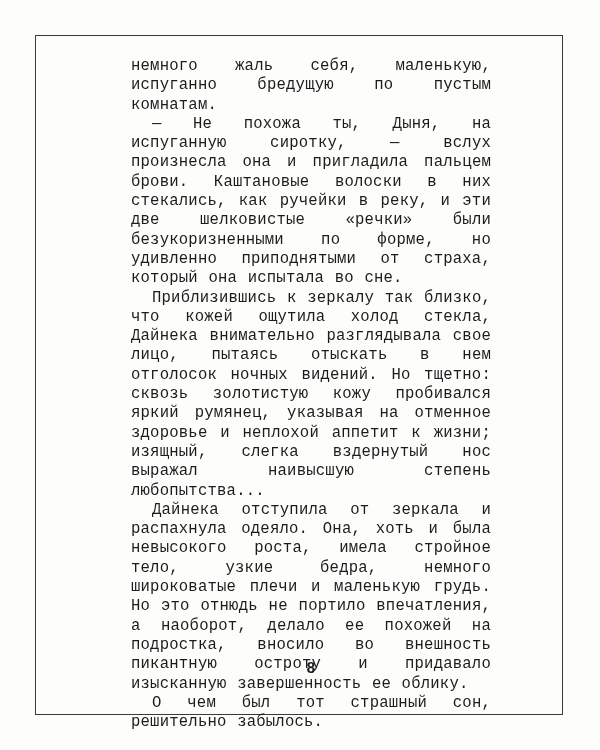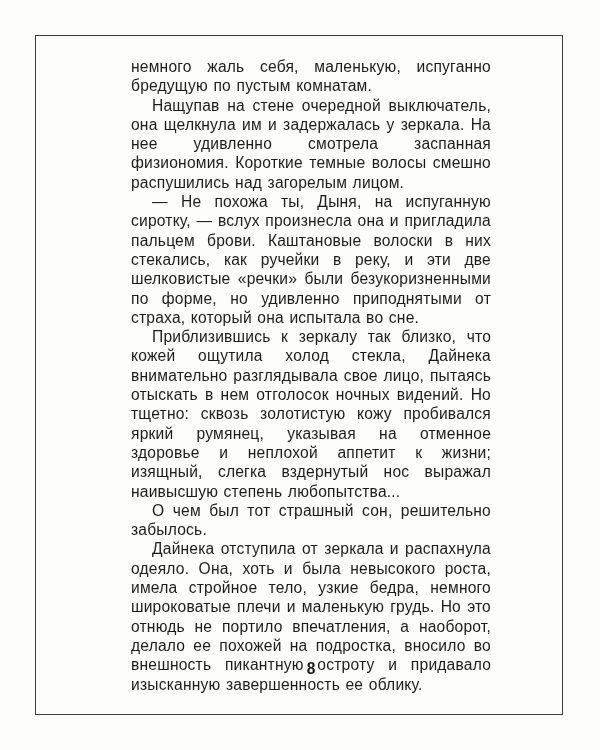--- a/index.html
+++ b/index.html
@@ -7,21 +7,21 @@
     padding: 0;
     background: #f7f7f5;
   }
   .page {
     position: relative;
     width: 600px;
     height: 750px;
     background: #fdfdfc;
     box-sizing: border-box;
     overflow: hidden;
-    font-family: Liberation Sans, sans-serif;
+    font-family: Liberation Mono, monospace;
     color: #1c1c1c;
     padding-left: 12px;
   }
   .page-border {
     position: absolute;
     left: 35px;
     top: 35px;
     width: 528px;
     height: 680px;
     border: 1.3px solid #3a3a3a;
@@ -59,20 +59,19 @@
     color: #1c1c1c;
   }
 </style>
 </head>
 <body>
 
 <div class="page" lang="ru">
   <div class="page-border"></div>
   <div class="text-block">
       <p class="no-indent">немного жаль себя, маленькую, испуганно бредущую по пустым комнатам.</p>
-      <p>Нащупав на стене очередной выключатель, она щелкнула им и задержалась у зеркала. На нее удивленно смотрела заспанная физиономия. Короткие темные волосы смешно распушились над загорелым лицом.</p>
       <p>— Не похожа ты, Дыня, на испуганную сиротку, — вслух произнесла она и пригладила пальцем брови. Каштановые волоски в них стекались, как ручейки в реку, и эти две шелковистые «речки» были безукоризненными по форме, но удивленно приподнятыми от страха, который она испытала во сне.</p>
       <p>Приблизившись к зеркалу так близко, что кожей ощутила холод стекла, Дайнека внимательно разглядывала свое лицо, пытаясь отыскать в нем отголосок ночных видений. Но тщетно: сквозь золотистую кожу пробивался яркий румянец, указывая на отменное здоровье и неплохой аппетит к жизни; изящный, слегка вздернутый нос выражал наивысшую степень любопытства...</p>
+      <p>Дайнека отступила от зеркала и распахнула одеяло. Она, хоть и была невысокого роста, имела стройное тело, узкие бедра, немного широковатые плечи и маленькую грудь. Но это отнюдь не портило впечатления, а наоборот, делало ее похожей на подростка, вносило во внешность пикантную остроту и придавало изысканную завершенность ее облику.</p>
       <p>О чем был тот страшный сон, решительно забылось.</p>
-      <p>Дайнека отступила от зеркала и распахнула одеяло. Она, хоть и была невысокого роста, имела стройное тело, узкие бедра, немного широковатые плечи и маленькую грудь. Но это отнюдь не портило впечатления, а наоборот, делало ее похожей на подростка, вносило во внешность пикантную остроту и придавало изысканную завершенность ее облику.</p>
     </div>
   <div class="page-number">8</div>
 </div>
 
 </body></html>

